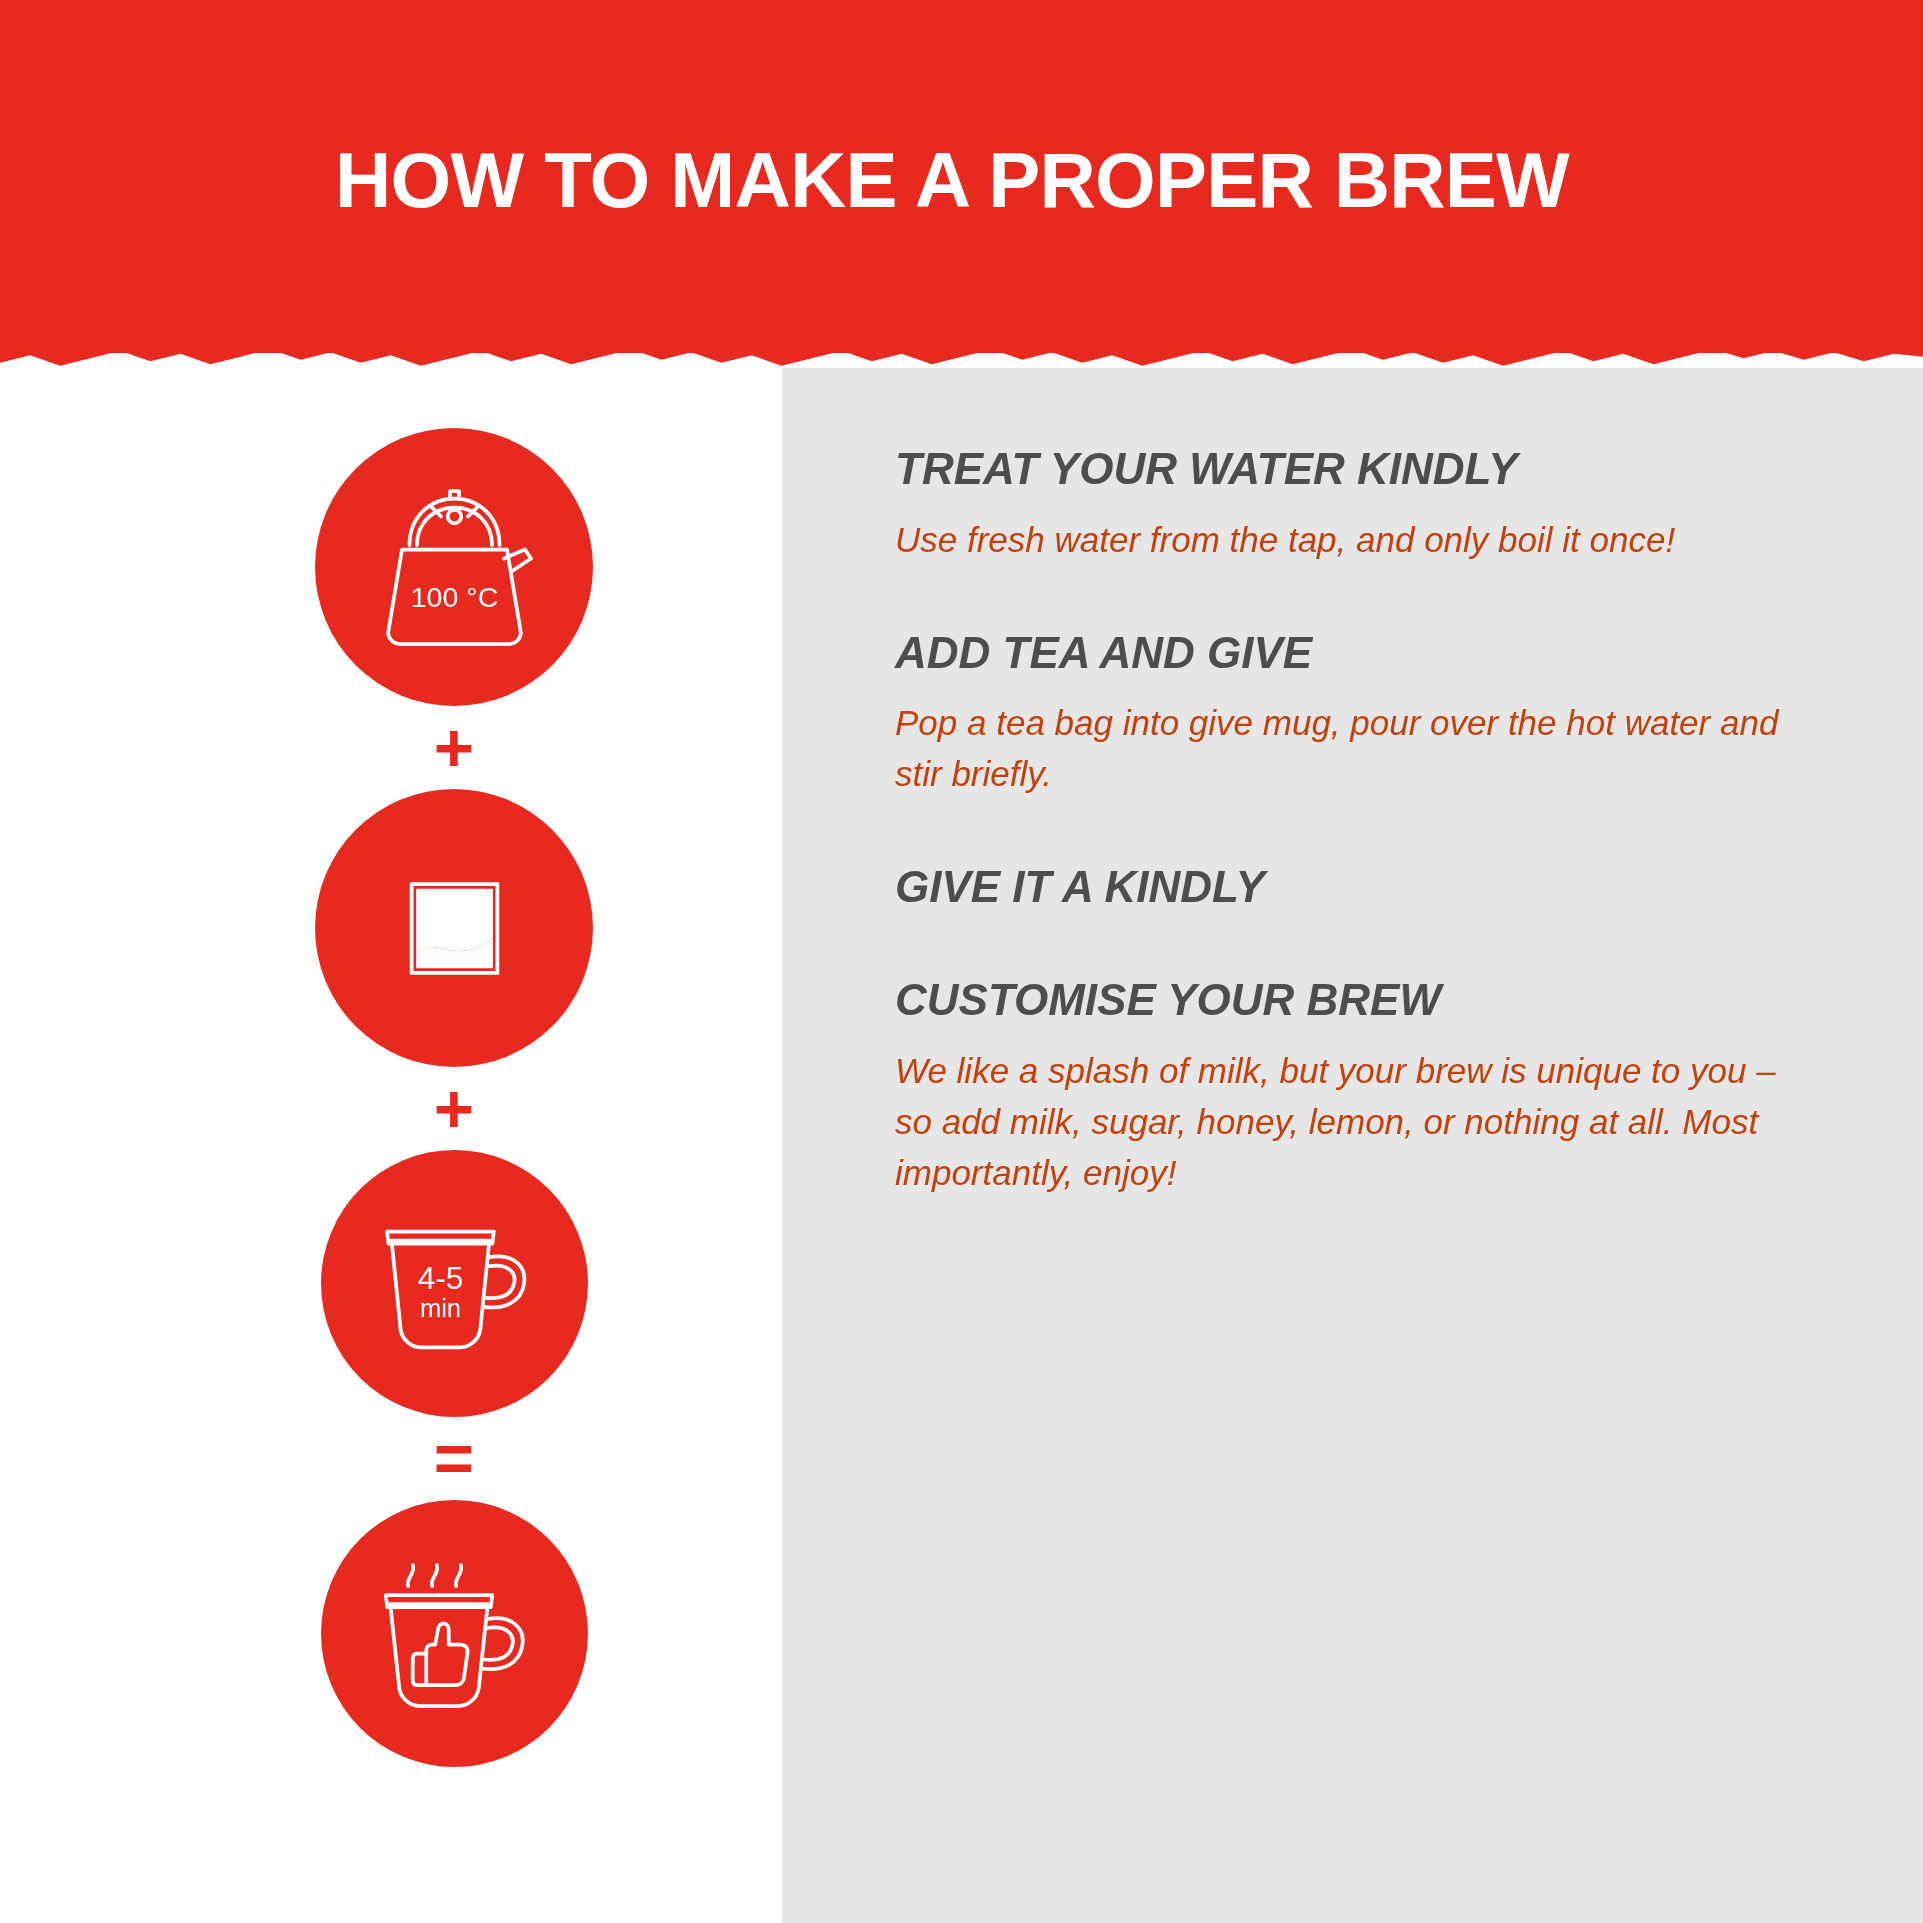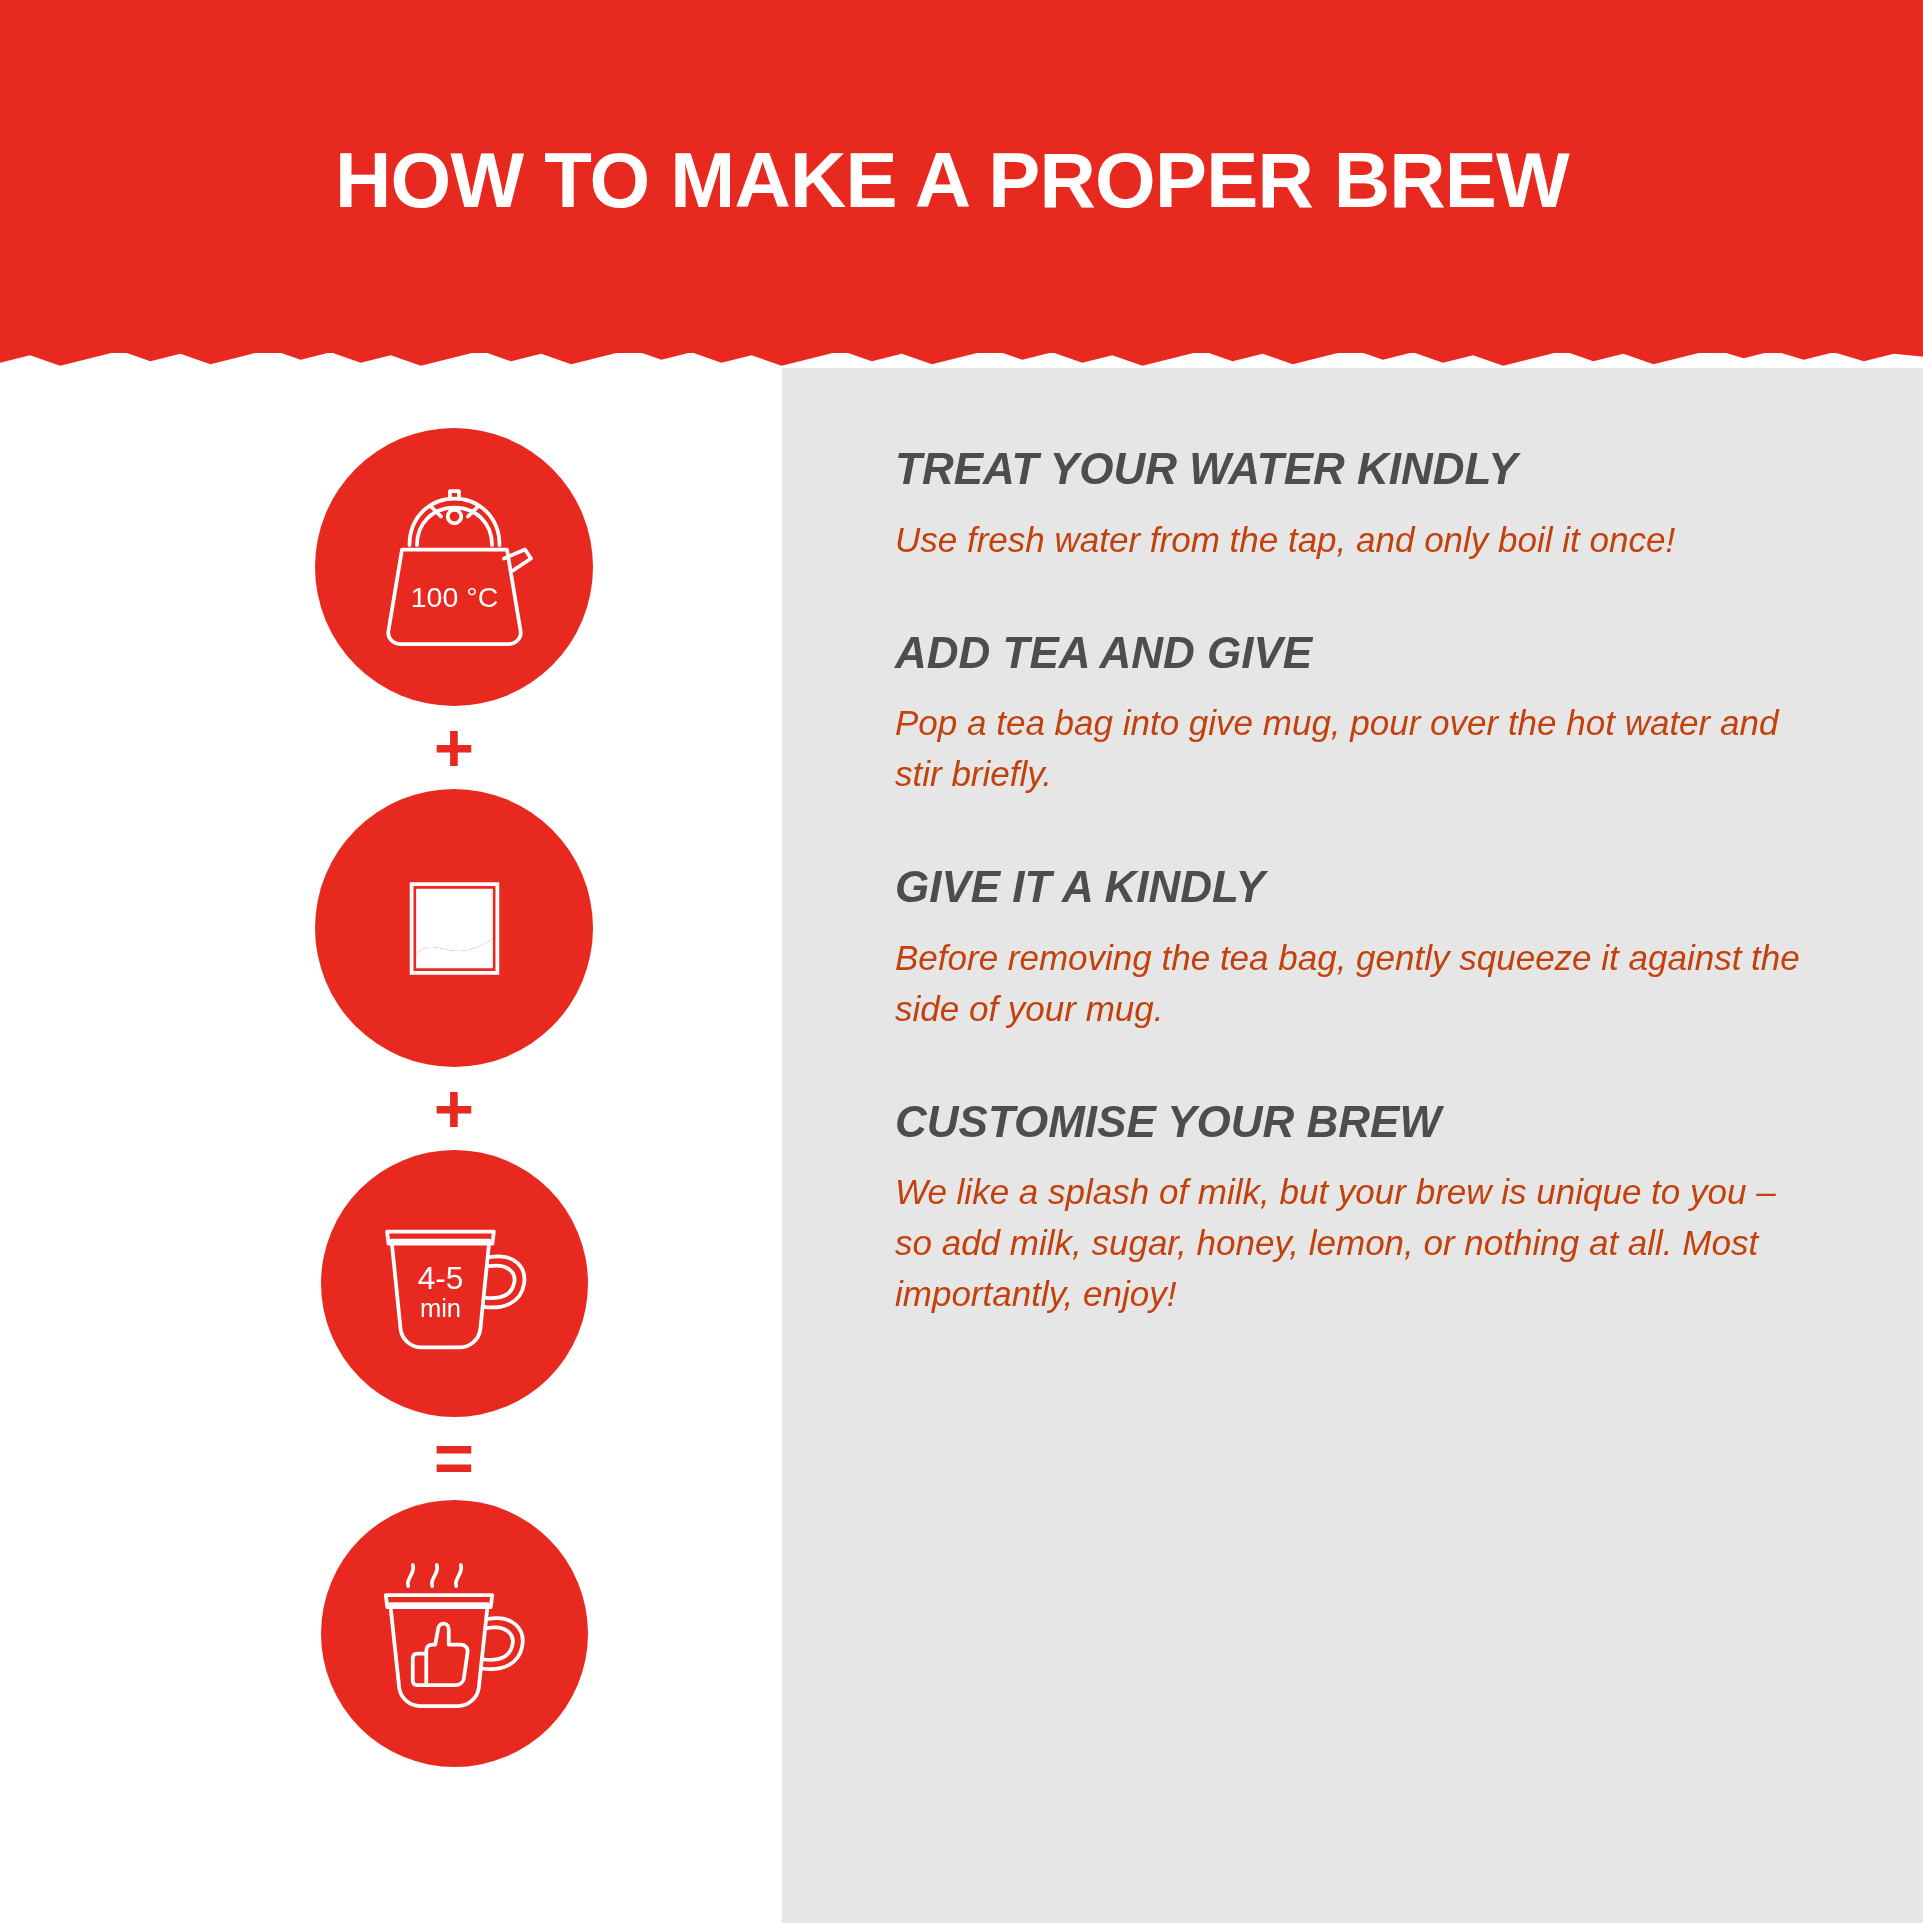--- a/index.html
+++ b/index.html
@@ -231,21 +231,20 @@
         </div>
 
         <div class="step">
           <h2 class="step-title">ADD TEA AND GIVE</h2>
           <p class="step-body">Pop a tea bag into give mug, pour over the hot water and stir briefly.</p>
         </div>
 
 
         <div class="step">
           <h2 class="step-title">GIVE IT A KINDLY</h2>
-          <p class="step-body">Before removing the tea bag, gently squeeze it against the side of your mug.</p>
         </div>
 
         <div class="step">
           <h2 class="step-title">CUSTOMISE YOUR BREW</h2>
           <p class="step-body">We like a splash of milk, but your brew is unique to you – so add milk, sugar, honey, lemon, or nothing at all. Most importantly, enjoy!</p>
         </div>
 
       </div>
     </div>
   </div>

